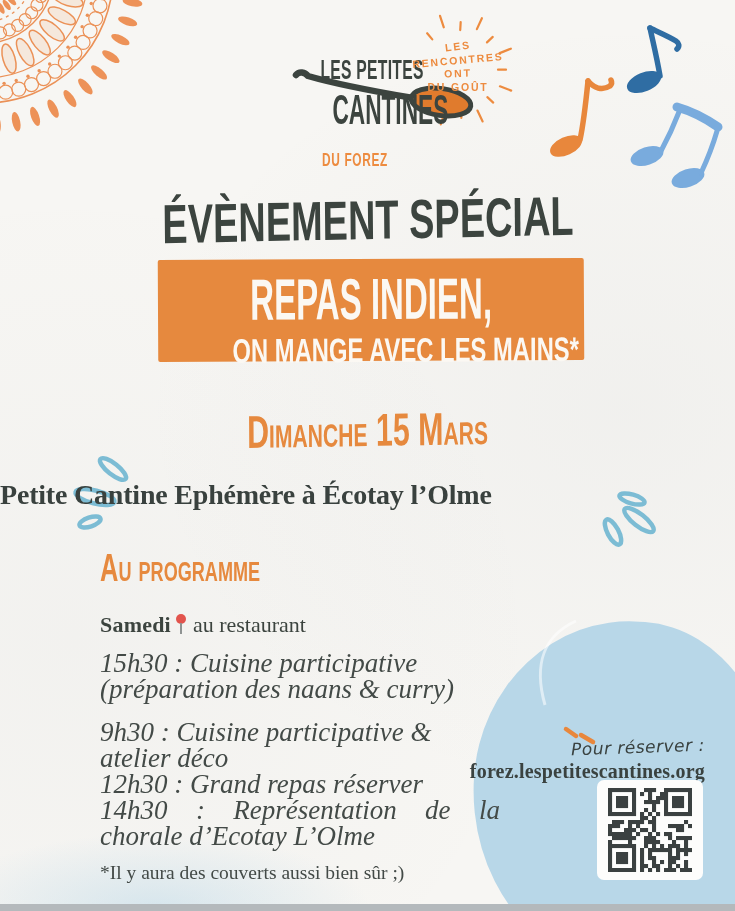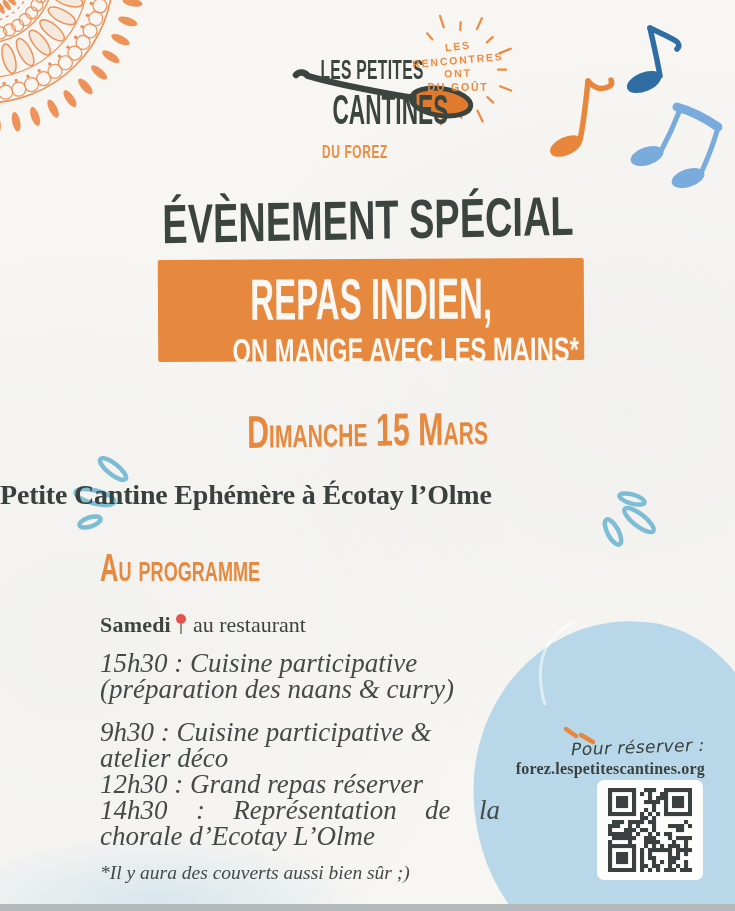--- a/index.html
+++ b/index.html
@@ -21,21 +21,21 @@
     background:radial-gradient(closest-side,rgba(184,215,232,.5),rgba(184,215,232,0));}
 
   
   #decor{left:0;top:0;width:735px;height:911px;pointer-events:none;}
 
   
   #logo{left:283px;top:57px;width:136px;text-align:left;}
   #logo .l1 .cond{font-size:27px;transform:scaleX(.58);letter-spacing:.5px;}
   #logo .l2{margin-top:5px;}
   #logo .l2 .cond{font-size:42px;transform:scaleX(.54);}
-  #logo .l3{margin-top:12px;}
+  #logo .l3{margin-top:20px;}
   #logo .l3 .cond{font-size:18px;color:#ed8b3f;transform:translateX(22px) scaleX(.66);letter-spacing:1px;}
 
   
   #badge{left:405px;top:40px;width:106px;text-align:center;color:#ed8b3f;font-weight:bold;}
   .badge-line{font-size:10.5px;letter-spacing:1.8px;line-height:13.5px;}
   .badge-line:nth-child(1){transform:rotate(-7deg);}
   .badge-line:nth-child(2){transform:rotate(-5deg);}
   .badge-line:nth-child(3){transform:rotate(-2deg);}
 
   
@@ -64,36 +64,36 @@
   #prog-head{left:100px;top:549px;}
   #prog-head .cond{font-size:38px;color:#e6893e;font-variant:small-caps;
     transform:scaleX(.67);transform-origin:left center;}
   #program{left:100px;top:612px;width:400px;
     font-family:"Liberation Serif",serif;color:#434a47;font-size:22px;}
   .day{font-size:22px;white-space:nowrap;margin:0 0 12px;color:#3c443f;}
   .day b{letter-spacing:.2px;}
   .it{font-style:italic;font-size:27px;line-height:26px;}
   .just{text-align:justify;text-align-last:left;}
   .gap{height:17px;}
-  #footnote{margin-top:13px;font-style:italic;font-size:19.5px;}
+  #footnote{margin-top:13px;font-size:19.5px;}
 
   
   .pin{display:inline-block;width:11px;height:22px;position:relative;
     margin:0 6px 0 5px;vertical-align:-4px;}
   .pin::before{content:"";position:absolute;top:0;left:0;width:10px;height:10px;
     border-radius:50%;background:#e2544d;}
   .pin::after{content:"";position:absolute;top:9px;left:4px;width:2px;height:11px;
     background:#8f9392;}
 
   
   #reserve{right:30px;top:737px;text-align:right;color:#3a4240;}
   #reserve .rl{display:inline-block;font-family:"DejaVu Sans",sans-serif;
     font-style:italic;font-size:17px;letter-spacing:.5px;transform:rotate(-2deg);}
   #reserve .ru{font-family:"Liberation Serif",serif;font-weight:bold;
-    font-size:16px;margin-top:3px;letter-spacing:.2px;}
+    font-size:20px;margin-top:3px;letter-spacing:.2px;}
 
   
   #qrcard{left:597px;top:780px;width:106px;height:100px;background:#fdfdfc;
     border-radius:7px;display:flex;align-items:center;justify-content:center;}
 
   #strip{left:0;bottom:0;width:100%;height:7px;background:#b4b9bc;}
 </style>
 </head>
 <body>
 

